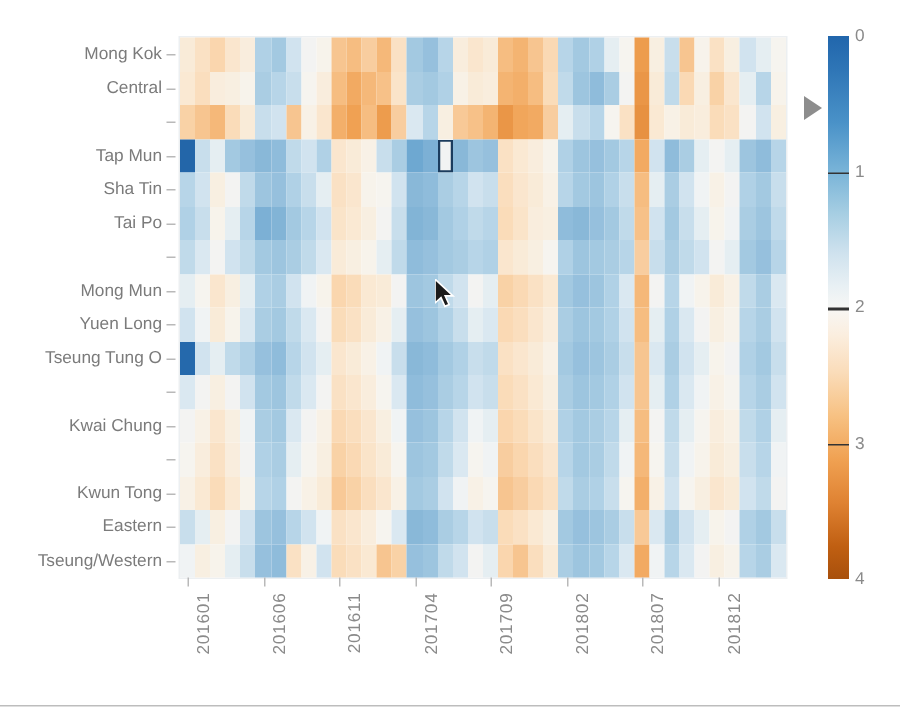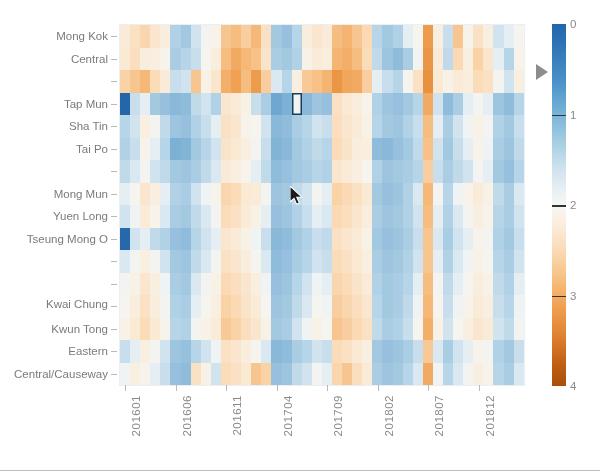--- a/index.html
+++ b/index.html
@@ -234,31 +234,31 @@
       <div class="y-tick" style="top: 78.75px;"></div>
       <div class="y-label-row" style="top: 90px;">Sha Tin</div>
       <div class="y-tick" style="top: 101.25px;"></div>
       <div class="y-label-row" style="top: 112.5px;">Tai Po</div>
       <div class="y-tick" style="top: 123.75px;"></div>
       <div class="y-tick" style="top: 146.25px;"></div>
       <div class="y-label-row" style="top: 157.5px;">Mong Mun</div>
       <div class="y-tick" style="top: 168.75px;"></div>
       <div class="y-label-row" style="top: 180px;">Yuen Long</div>
       <div class="y-tick" style="top: 191.25px;"></div>
-      <div class="y-label-row" style="top: 202.5px;">Tseung Mong O</div>
+      <div class="y-label-row" style="top: 202.5px;">Tseung Tung O</div>
       <div class="y-tick" style="top: 213.75px;"></div>
       <div class="y-tick" style="top: 236.25px;"></div>
-      <div class="y-label-row" style="top: 247.5px; margin-top: 20px;">Kwai Chung</div>
+      <div class="y-label-row" style="top: 247.5px;">Kwai Chung</div>
       <div class="y-tick" style="top: 258.75px;"></div>
       <div class="y-tick" style="top: 281.25px;"></div>
       <div class="y-label-row" style="top: 292.5px;">Kwun Tong</div>
       <div class="y-tick" style="top: 303.75px;"></div>
       <div class="y-label-row" style="top: 315px;">Eastern</div>
       <div class="y-tick" style="top: 326.25px;"></div>
-      <div class="y-label-row" style="top: 337.5px;">Central/Causeway</div>
+      <div class="y-label-row" style="top: 337.5px;">Tseung/Western</div>
       <div class="y-tick" style="top: 348.75px;"></div>
     </div>
 
   <div id="plot">
       <div class="hm-row" style="top: 0px;">
         <div class="hm-cell" style="background: rgb(249, 235, 216);"></div>
         <div class="hm-cell" style="background: rgb(250, 225, 196);"></div>
         <div class="hm-cell" style="background: rgb(250, 214, 174);"></div>
         <div class="hm-cell" style="background: rgb(250, 230, 206);"></div>
         <div class="hm-cell" style="background: rgb(249, 237, 221);"></div>

